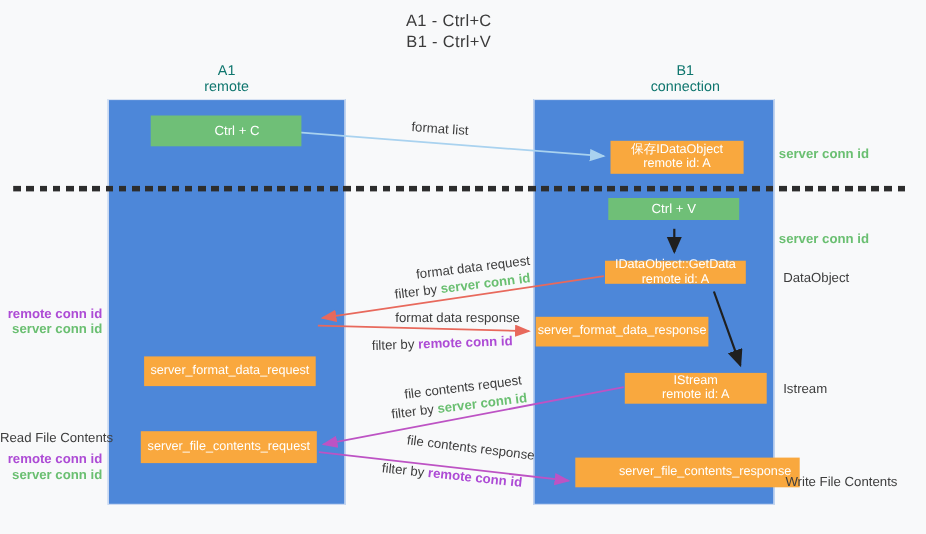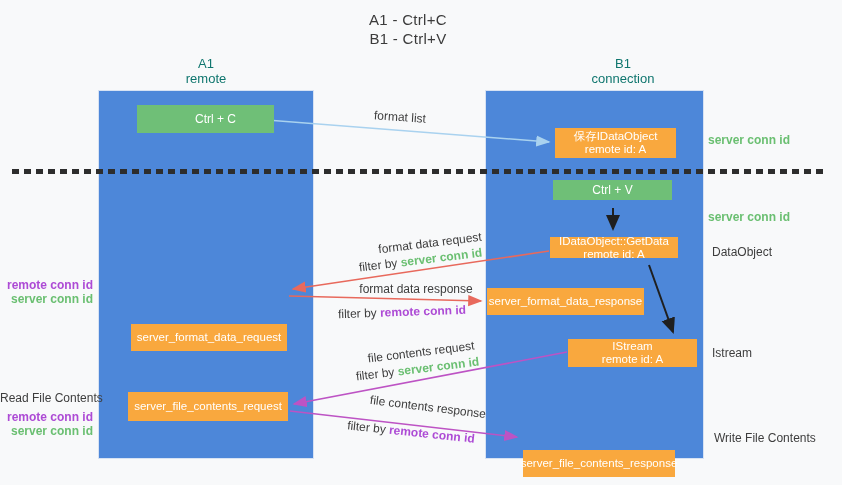--- a/index.html
+++ b/index.html
@@ -97,21 +97,21 @@
 
   <div class="abs node orange" style="left:568px;top:339px;width:129px;height:28px;">
     <span>IStream</span>
     <span>remote id: A</span>
   </div>
 
   <div class="abs node orange" style="left:128px;top:392px;width:160px;height:29px;">
     <span>server_file_contents_request</span>
   </div>
 
-  <div class="abs node orange" style="left:523px;top:450px;width:152px;height:27px;">
+  <div class="abs node orange" style="left:523px;top:416px;width:172px;height:27px;padding-left:32px;">
     <span>server_file_contents_response</span>
   </div>
 
   <div class="abs lbl center" style="left:350px;top:110px;width:100px;transform:rotate(4deg);">format list</div>
 
   <div class="abs lbl center" style="left:360px;top:236px;width:140px;transform:rotate(-7deg);">format data request</div>
   <div class="abs lbl center" style="left:348px;top:253px;width:145px;transform:rotate(-7deg);">
     <span>filter by</span> <span class="green-t">server conn id</span>
   </div>
 

